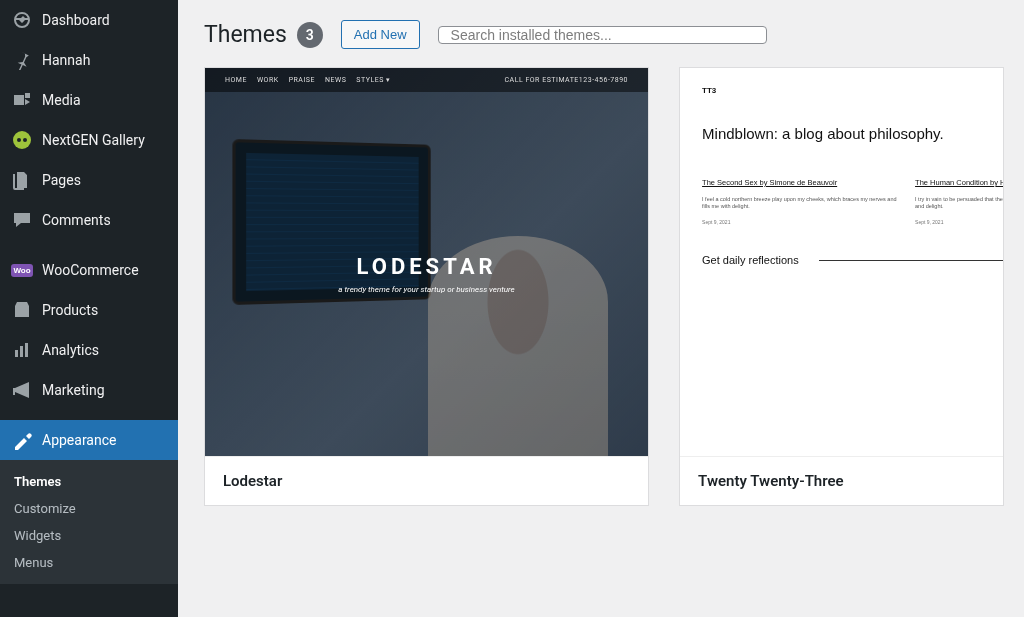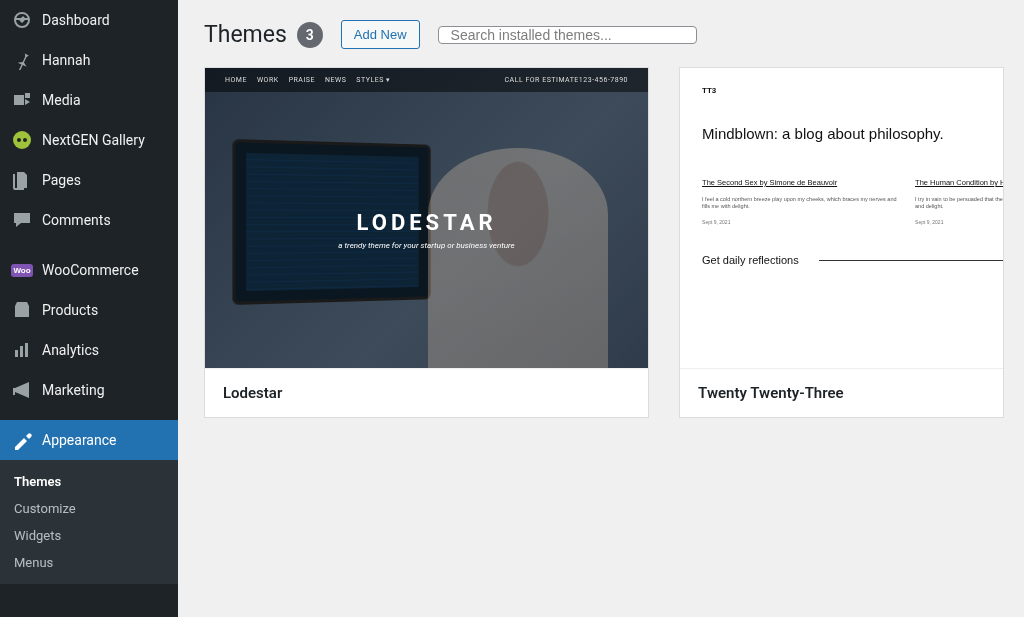--- a/index.html
+++ b/index.html
@@ -106,40 +106,40 @@
     padding: 6px 12px;
     border-radius: 3px;
     font-size: 13px;
     cursor: pointer;
   }
   .search {
     border: 1px solid #8c8f94;
     border-radius: 4px;
     padding: 0 12px;
     font-size: 14px;
-    width: 259px;
+    width: 329px;
     color: #50575e;
     background: #fff;
   }
   .search::placeholder { color: #7d7d7d; }
   
   .theme-grid {
     display: flex;
     gap: 30px;
   }
   .theme-card {
     width: 452px;
     background: #fff;
     border: 1px solid #dcdcde;
     display: flex;
     flex-direction: column;
     cursor: pointer;
   }
   .theme-shot {
-    height: 300px;
+    height: 388px;
     width: 100%;
     position: relative;
     overflow: hidden;
   }
   .theme-name {
     padding: 15px 18px;
     font-size: 15px;
     font-weight: 600;
     color: #1d2327;
     background: #fff;

